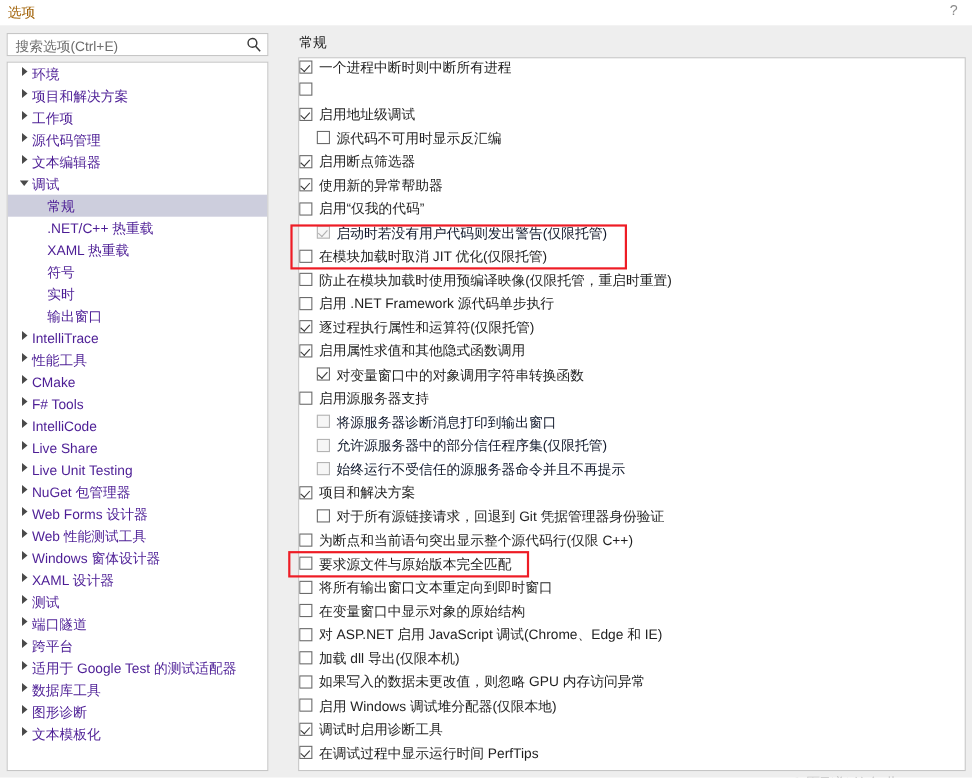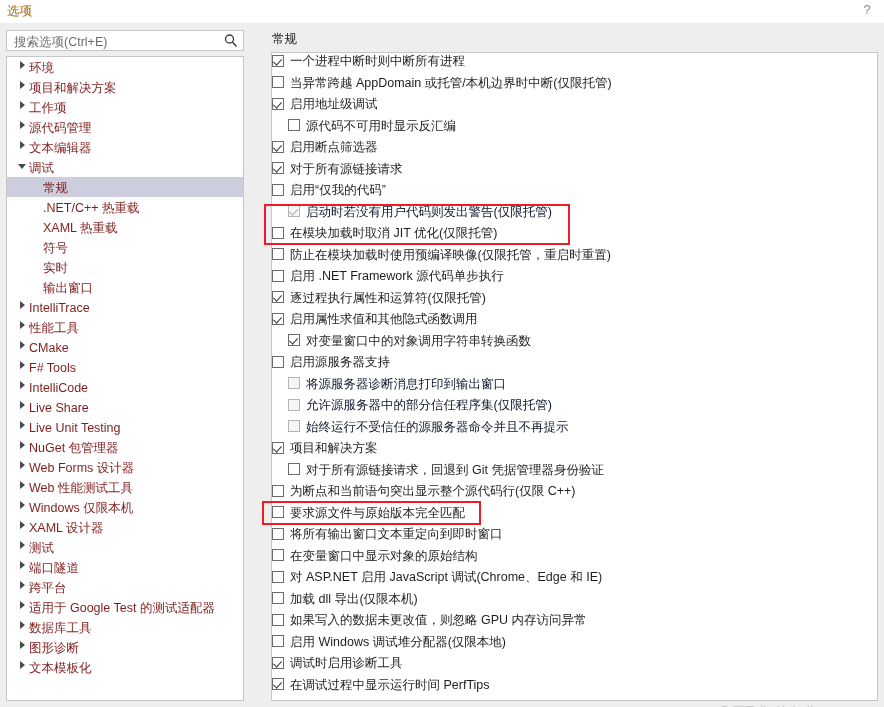--- a/index.html
+++ b/index.html
@@ -85,21 +85,21 @@
     border: 1px solid #c6c6c6;
     box-sizing: border-box;
     overflow: hidden;
   }
   .tree-item {
     position: relative;
     height: 20px;
     line-height: 20px;
     white-space: nowrap;
     font-size: 12.5px;
-    color: #7f1d1d;
+    color: #4c1d95;
     cursor: default;
     padding-left: 0;
   }
   .tree-item .tw {
     display: inline-block;
     width: 14px;
     text-align: center;
     font-size: 8px;
     color: #4a4a4a;
     vertical-align: middle;
@@ -252,40 +252,40 @@
       <div class="tree-item lvl0"><span class="tw"><span class="tri-right"></span></span><span class="tlabel">IntelliTrace</span></div>
       <div class="tree-item lvl0"><span class="tw"><span class="tri-right"></span></span><span class="tlabel">性能工具</span></div>
       <div class="tree-item lvl0"><span class="tw"><span class="tri-right"></span></span><span class="tlabel">CMake</span></div>
       <div class="tree-item lvl0"><span class="tw"><span class="tri-right"></span></span><span class="tlabel">F# Tools</span></div>
       <div class="tree-item lvl0"><span class="tw"><span class="tri-right"></span></span><span class="tlabel">IntelliCode</span></div>
       <div class="tree-item lvl0"><span class="tw"><span class="tri-right"></span></span><span class="tlabel">Live Share</span></div>
       <div class="tree-item lvl0"><span class="tw"><span class="tri-right"></span></span><span class="tlabel">Live Unit Testing</span></div>
       <div class="tree-item lvl0"><span class="tw"><span class="tri-right"></span></span><span class="tlabel">NuGet 包管理器</span></div>
       <div class="tree-item lvl0"><span class="tw"><span class="tri-right"></span></span><span class="tlabel">Web Forms 设计器</span></div>
       <div class="tree-item lvl0"><span class="tw"><span class="tri-right"></span></span><span class="tlabel">Web 性能测试工具</span></div>
-      <div class="tree-item lvl0"><span class="tw"><span class="tri-right"></span></span><span class="tlabel">Windows 仅限本机</span></div>
+      <div class="tree-item lvl0"><span class="tw"><span class="tri-right"></span></span><span class="tlabel">Windows 窗体设计器</span></div>
       <div class="tree-item lvl0"><span class="tw"><span class="tri-right"></span></span><span class="tlabel">XAML 设计器</span></div>
       <div class="tree-item lvl0"><span class="tw"><span class="tri-right"></span></span><span class="tlabel">测试</span></div>
       <div class="tree-item lvl0"><span class="tw"><span class="tri-right"></span></span><span class="tlabel">端口隧道</span></div>
       <div class="tree-item lvl0"><span class="tw"><span class="tri-right"></span></span><span class="tlabel">跨平台</span></div>
       <div class="tree-item lvl0"><span class="tw"><span class="tri-right"></span></span><span class="tlabel">适用于 Google Test 的测试适配器</span></div>
       <div class="tree-item lvl0"><span class="tw"><span class="tri-right"></span></span><span class="tlabel">数据库工具</span></div>
       <div class="tree-item lvl0"><span class="tw"><span class="tri-right"></span></span><span class="tlabel">图形诊断</span></div>
       <div class="tree-item lvl0"><span class="tw"><span class="tri-right"></span></span><span class="tlabel">文本模板化</span></div>
     </div>
 
   <div id="section-title">常规</div>
 
   <div id="options-panel">
       <div class="opt-row indent0"><span class="cb checked"></span><span class="olabel">一个进程中断时则中断所有进程</span></div>
-      <div class="opt-row indent0"><span class="cb"></span><span class="olabel">当异常跨越 AppDomain 或托管/本机边界时中断(仅限托管)</span></div>
+      <div class="opt-row indent0"><span class="cb"></span></div>
       <div class="opt-row indent0"><span class="cb checked"></span><span class="olabel">启用地址级调试</span></div>
       <div class="opt-row indent1"><span class="cb"></span><span class="olabel">源代码不可用时显示反汇编</span></div>
       <div class="opt-row indent0"><span class="cb checked"></span><span class="olabel">启用断点筛选器</span></div>
-      <div class="opt-row indent0"><span class="cb checked"></span><span class="olabel">对于所有源链接请求</span></div>
+      <div class="opt-row indent0"><span class="cb checked"></span><span class="olabel">使用新的异常帮助器</span></div>
       <div class="opt-row indent0"><span class="cb"></span><span class="olabel">启用“仅我的代码”</span></div>
       <div class="opt-row indent1 disabled"><span class="cb checked"></span><span class="olabel">启动时若没有用户代码则发出警告(仅限托管)</span></div>
       <div class="opt-row indent0"><span class="cb"></span><span class="olabel">在模块加载时取消 JIT 优化(仅限托管)</span></div>
       <div class="opt-row indent0"><span class="cb"></span><span class="olabel">防止在模块加载时使用预编译映像(仅限托管，重启时重置)</span></div>
       <div class="opt-row indent0"><span class="cb"></span><span class="olabel">启用 .NET Framework 源代码单步执行</span></div>
       <div class="opt-row indent0"><span class="cb checked"></span><span class="olabel">逐过程执行属性和运算符(仅限托管)</span></div>
       <div class="opt-row indent0"><span class="cb checked"></span><span class="olabel">启用属性求值和其他隐式函数调用</span></div>
       <div class="opt-row indent1"><span class="cb checked"></span><span class="olabel">对变量窗口中的对象调用字符串转换函数</span></div>
       <div class="opt-row indent0"><span class="cb"></span><span class="olabel">启用源服务器支持</span></div>
       <div class="opt-row indent1 disabled"><span class="cb"></span><span class="olabel">将源服务器诊断消息打印到输出窗口</span></div>

